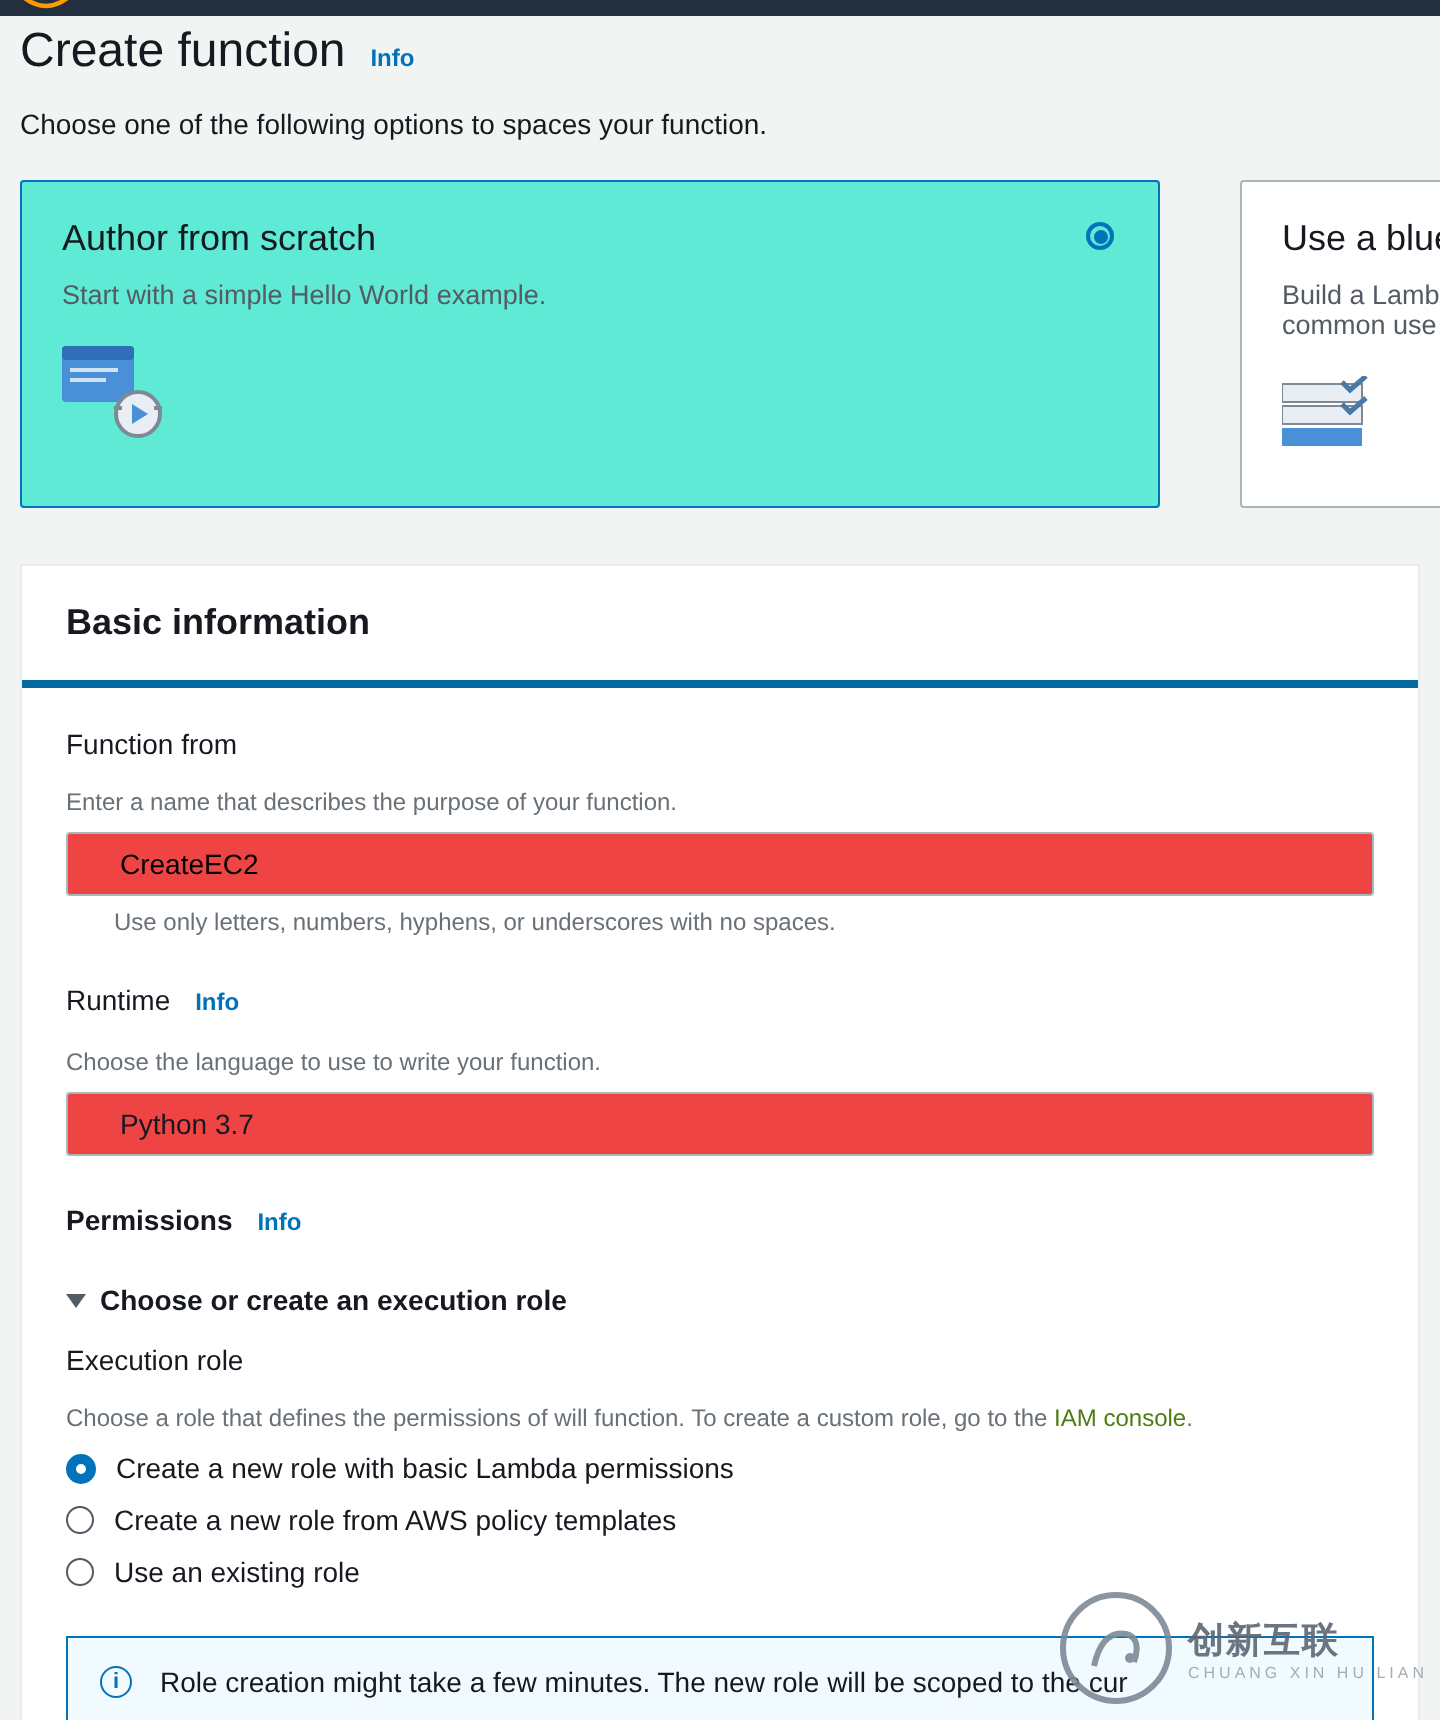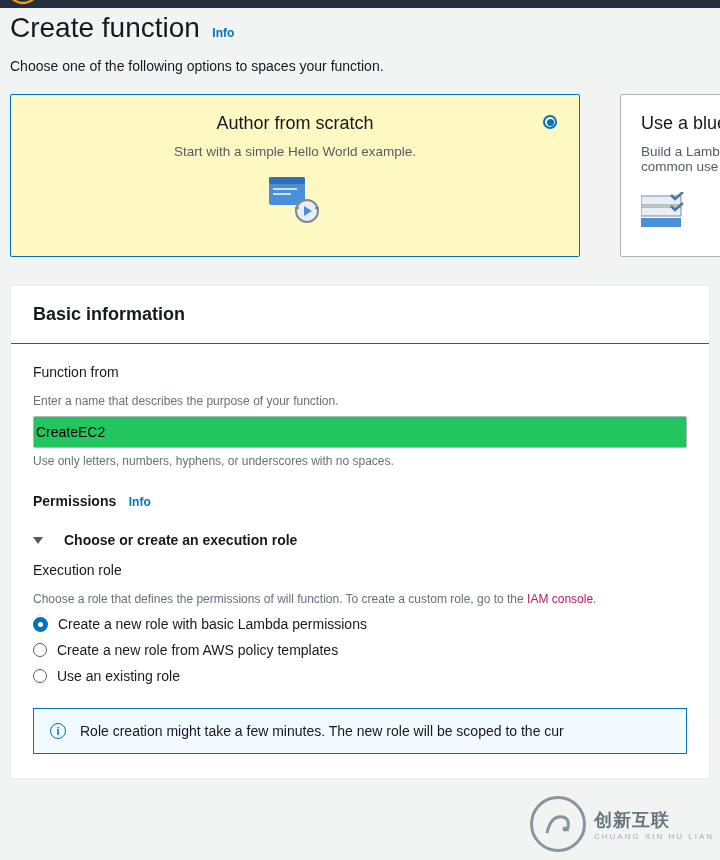--- a/index.html
+++ b/index.html
@@ -1,50 +1,50 @@
 <!DOCTYPE html>
 <html><head>
 <meta charset="utf-8">
 <style>
   * { box-sizing: border-box; margin: 0; padding: 0; font-family: "Amazon Ember", "Helvetica Neue", Arial, sans-serif; }
   body { background: #f2f3f3; color: #16191f; overflow-x: hidden; width: 720px; }
   .top-nav { background: #232f3e; height: 8px; display:flex; align-items:flex-end; padding-left:10px; gap:60px; color:#fff; font-size:13px; overflow:hidden;}
   .top-nav .logo { width:26px; height:8px; }
   .top-nav .logo svg { transform: translateY(-12px); }
   .page { padding: 0 10px 40px 10px; }
-  h1.title { font-size: 28px; font-weight: 400; display:inline-block; margin-top:4px;}
+  h1.title { font-size: 24px; font-weight: 400; display:inline-block; margin-top:4px;}
   .info-link { color:#0073bb; font-size:12px; font-weight:600; margin-left:8px; cursor:pointer;}
   .subtitle { font-size:14px; color:#16191f; margin-top:14px; margin-bottom:20px;}
   .cards-row { display:flex; gap:40px; }
   .card { background:#fff; border:1px solid #aab7b8; border-radius:2px; padding:18px 20px 20px 20px; position:relative; flex:0 0 570px;}
-  .card.selected { border:1px solid #0073bb; background:#fef9c3;text-align:center;}
+  .card.selected { border:1px solid #0073bb; background:#5eead4;}
   .card h3 { font-size:18px; font-weight:400; margin-bottom:10px;}
   .card p { font-size:13.5px; color:#545b64;}
   .card .radio-dot { position:absolute; top:20px; right:22px; width:14px; height:14px; border:2px solid #0073bb; border-radius:50%; display:flex; align-items:center; justify-content:center;}
   .card .radio-dot::after{content:""; width:7px; height:7px; background:#0073bb; border-radius:50%;}
   .card.second { flex:0 0 300px; padding-right:0;}
   .illus { margin-top:18px; }
   .panel { background:#fff; border:1px solid #eaeded; margin-top:28px; }
-  .panel-header { padding:18px 22px; border-bottom:1px solid #0369a1;}
+  .panel-header { padding:18px 22px; border-bottom:4px solid #0369a1;}
   .panel-header h2 { font-size:18px; font-weight:700;}
   .panel-body { padding:20px 22px 24px 22px; }
   .field-label { font-size:14px; font-weight:400; color:#16191f; }
   .field-help { font-size:12px; color:#687078; margin-top:14px;}
-  .text-input, .select-input { width:100%; border:1px solid #aab7b8; border-radius:2px; padding:7px 2px; font-size:14px; margin-top:8px; background:#22c55e;}
-  .constraint { font-size:12px; color:#687078; margin-top:6px;}
+  .text-input, .select-input { width:100%; border:1px solid #aab7b8; border-radius:2px; padding:7px 26px; font-size:14px; margin-top:8px; background:#ef4444;}
+  .constraint { font-size:12px; color:#687078; margin-top:6px;margin-left:24px;}
   .section-gap { margin-top:24px;}
   .perm-head { font-size:14px; font-weight:700; display:inline-block;}
   .perm-desc { font-size:12px; color:#687078; margin-top:6px;}
-  .expander { margin-top:22px; font-size:14px; font-weight:700; color:#16191f; display:flex; align-items:center; gap:21px; cursor:pointer;text-align:center;}
+  .expander { margin-top:22px; font-size:14px; font-weight:700; color:#16191f; display:flex; align-items:center; gap:7px; cursor:pointer;text-align:center;}
   .expander .tri { width:0; height:0; border-left:5px solid transparent; border-right:5px solid transparent; border-top:7px solid #545b64;}
   .exec-label { font-size:14px; margin-top:14px;}
   .radio-row { display:flex; align-items:center; gap:10px; margin-top:10px; font-size:14px; color:#16191f;}
   .radio-outer { width:14px; height:14px; border:1px solid #545b64; border-radius:50%; display:flex; align-items:center; justify-content:center; flex-shrink:0;}
   .radio-outer.checked { border:5px solid #0073bb; width:15px; height:15px;}
-  .iam-link { color:#be185d; cursor:pointer;}
+  .iam-link { color:#4d7c0f; cursor:pointer;}
   .notice { margin-top:24px; border:1px solid #0073bb; background:#f1faff; padding:14px 16px; display:flex; gap:14px; align-items:flex-start; font-size:14px; color:#16191f;}
   .notice .icn { width:16px; height:16px; border:1.5px solid #0073bb; border-radius:50%; color:#0073bb; font-size:11px; font-weight:700; display:flex; align-items:center; justify-content:center; flex-shrink:0;}
   .wm { position:fixed; right:6px; bottom:8px; display:flex; align-items:center; gap:8px; opacity:0.9;}
   .wm-circle { width:56px; height:56px; border:3px solid #7d8a96; border-radius:50%; display:flex; align-items:center; justify-content:center; color:#5a6773; font-weight:700; font-size:20px;}
   .wm-text { font-size:18px; color:#5a6773; font-weight:700; letter-spacing:1px;}
   .wm-sub { font-size:8px; color:#9aa5af; letter-spacing:2px;}
 </style>
 </head>
 <body>
 
@@ -104,20 +104,26 @@
       <h2>Basic information</h2>
     </div>
     <div class="panel-body">
       <div>
         <div class="field-label">Function from</div>
         <div class="field-help">Enter a name that describes the purpose of your function.</div>
         <input class="text-input" type="text" value="CreateEC2" style="">
         <div class="constraint">Use only letters, numbers, hyphens, or underscores with no spaces.</div>
       </div>
 
+      <div class="section-gap">
+        <span class="field-label">Runtime</span>
+        <span class="info-link">Info</span>
+        <div class="field-help">Choose the language to use to write your function.</div>
+        <div class="select-input">Python 3.7</div>
+      </div>
 
       <div class="section-gap">
         <span class="perm-head">Permissions</span>
         <span class="info-link">Info</span>
 
         <div class="expander">
           <span class="tri"></span>
           <span>Choose or create an execution role</span>
         </div>
 

